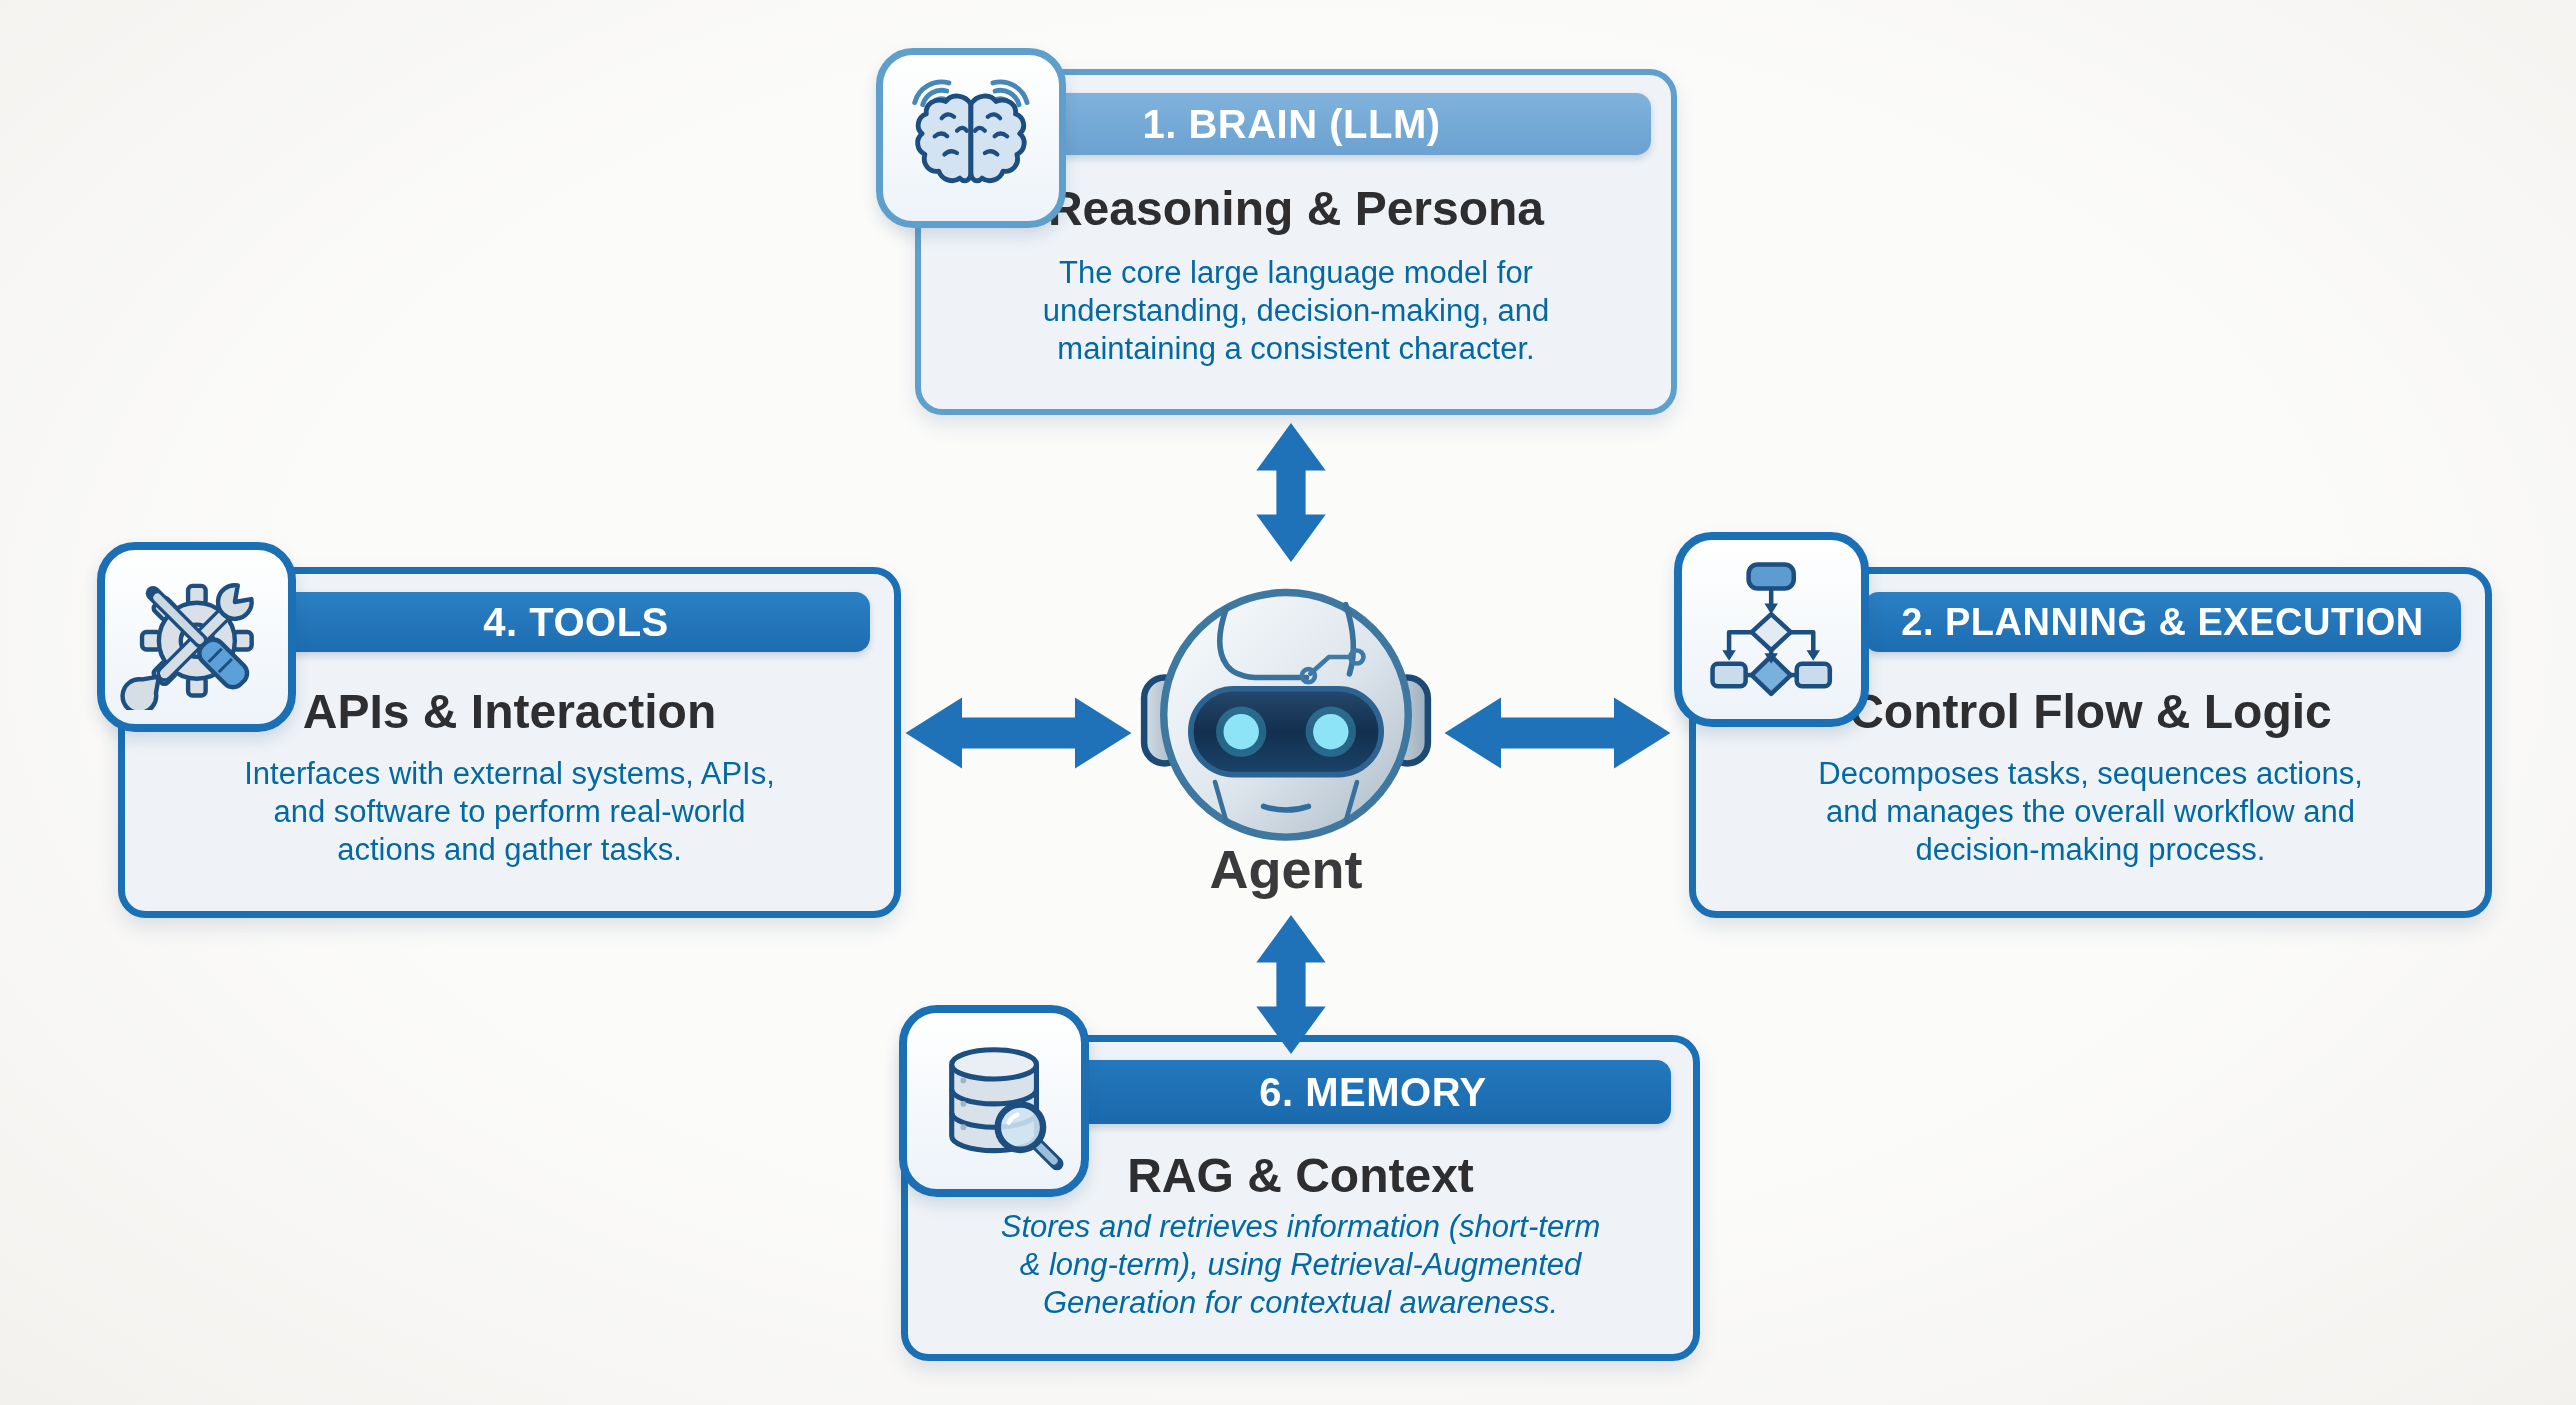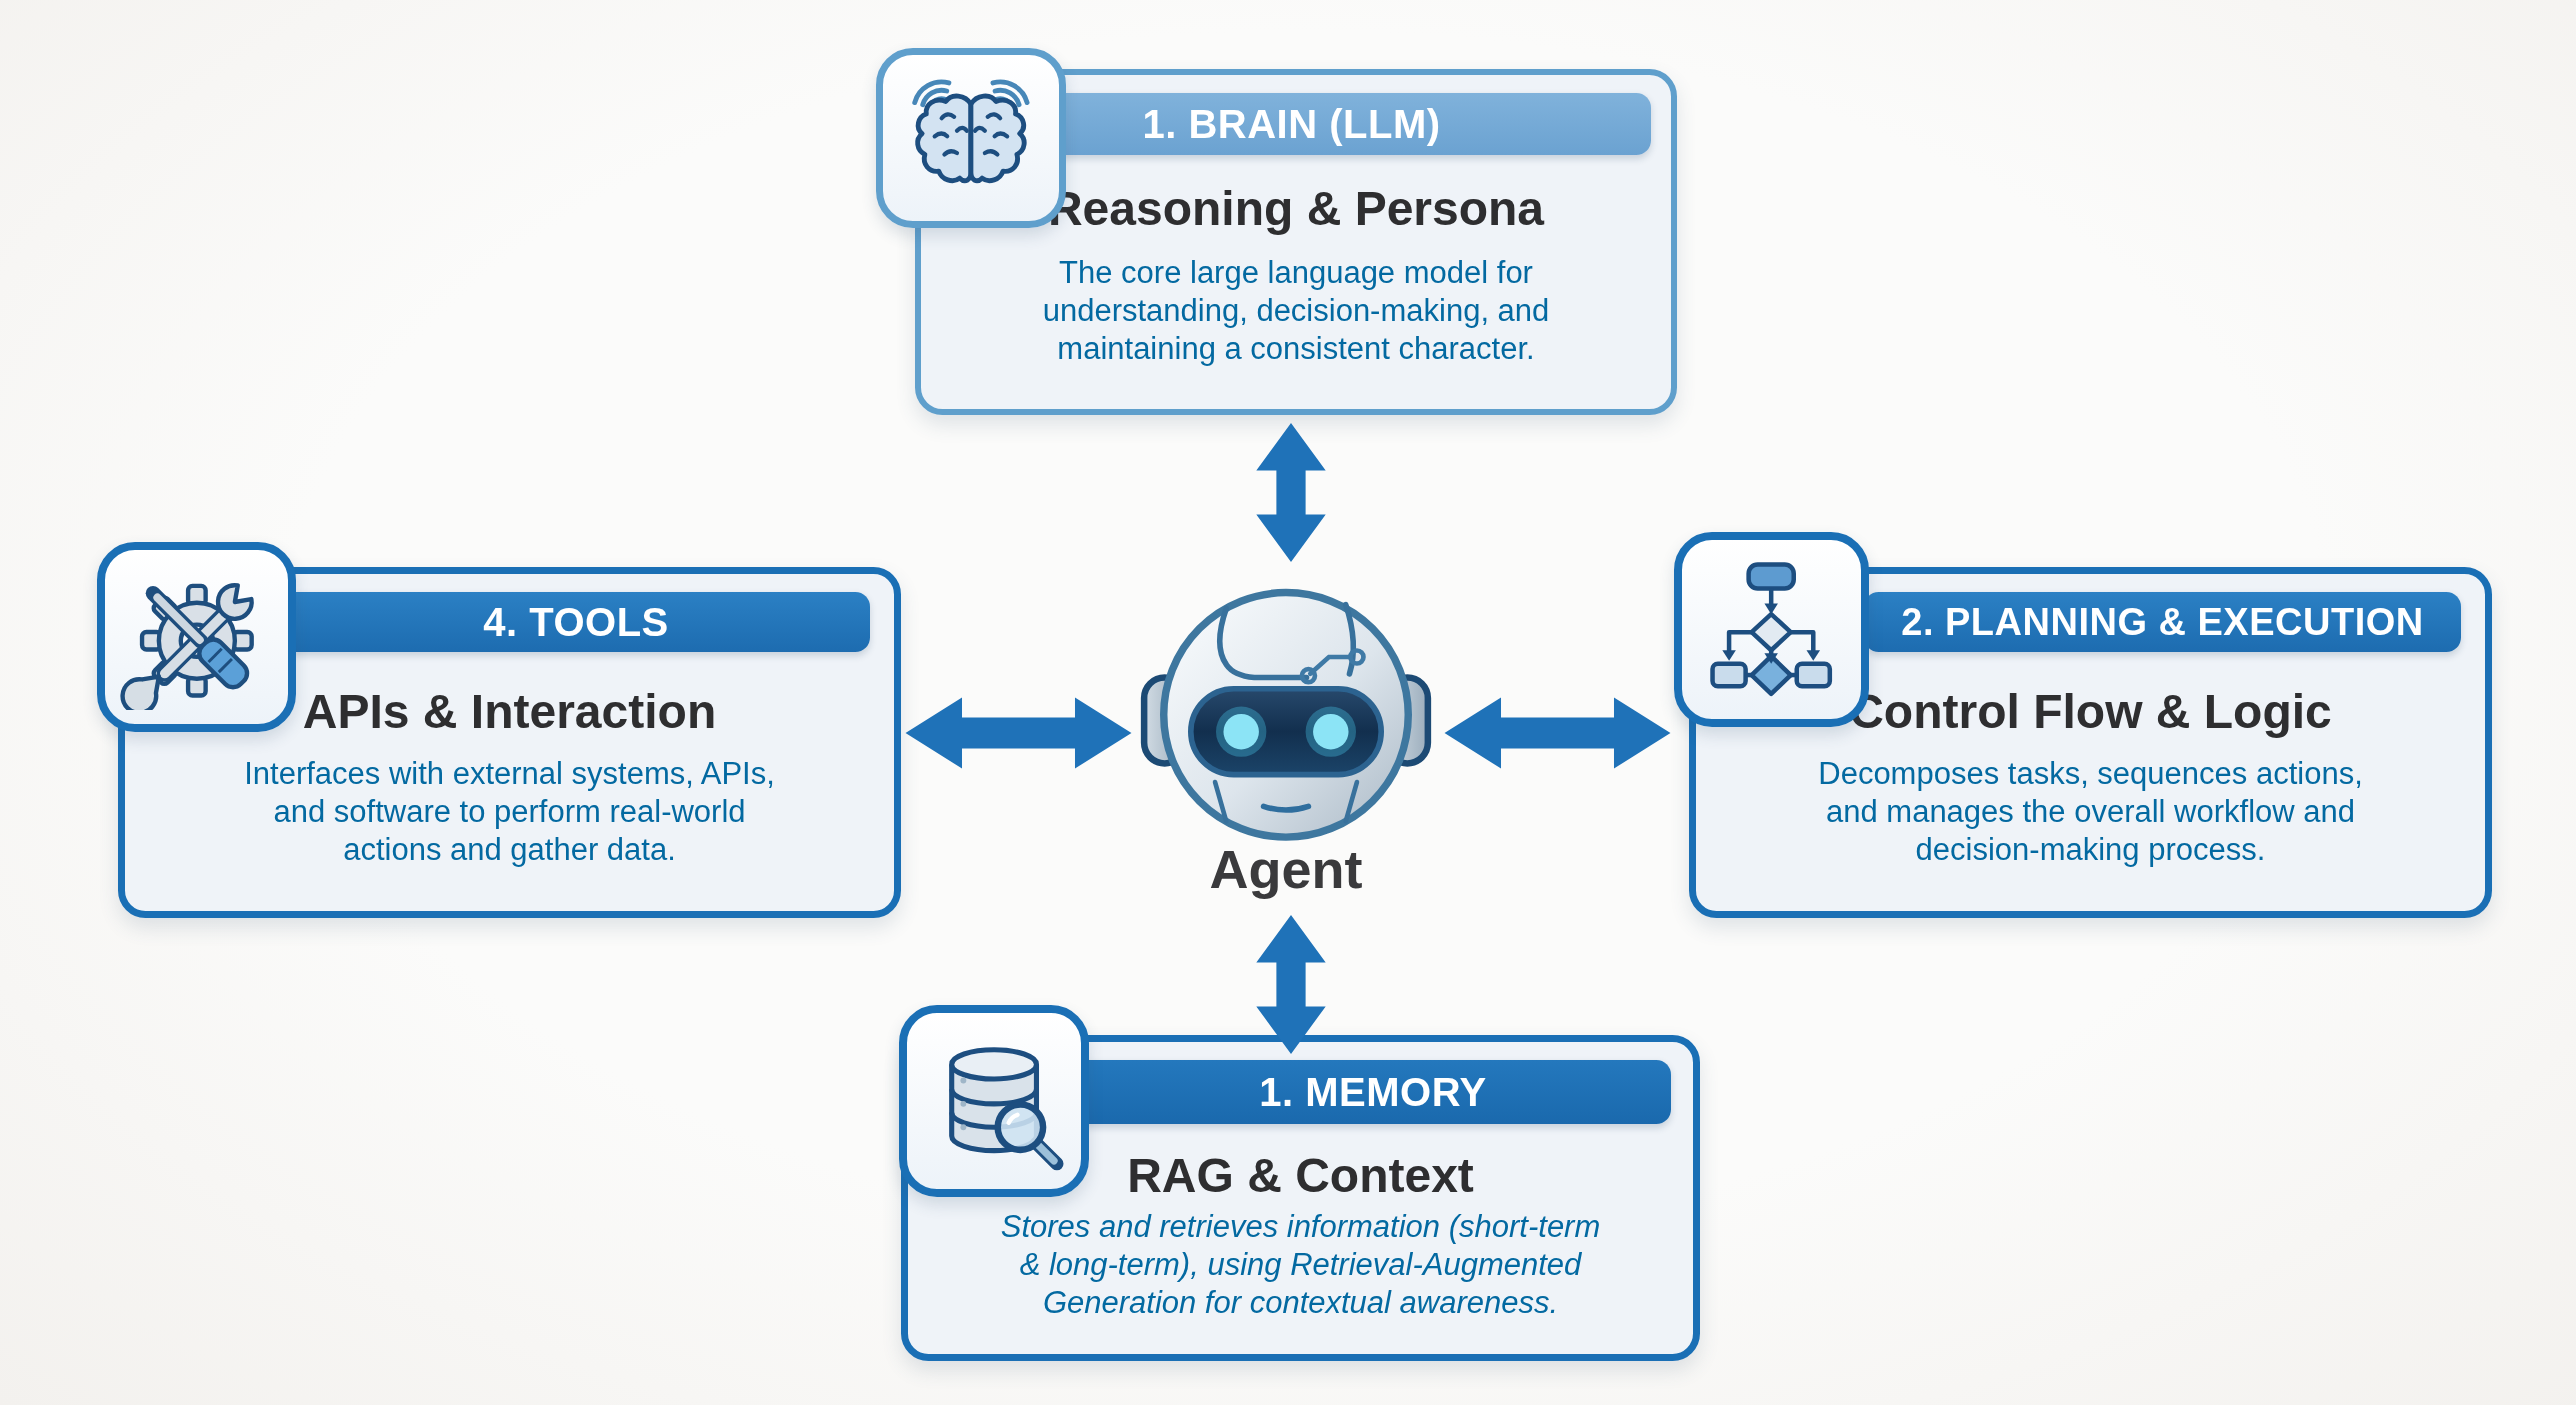--- a/index.html
+++ b/index.html
@@ -148,21 +148,21 @@
         <polygon points="100,80 91,66 109,66"></polygon>
         <polygon points="44,142 35,128 53,128"></polygon>
         <polygon points="156,142 147,128 165,128"></polygon>
         <polygon points="100,146 91,132 109,132"></polygon>
       </g>
     </svg>
   </div>
 
   <div class="card card--deep card--memory">
     <div class="card-banner banner--memory">
-      <span>1. MEMORY</span>
+      <span>6. MEMORY</span>
     </div>
     <div class="card-subtitle">RAG &amp; Context</div>
     <div class="card-body">Stores and retrieves information (short-term
 &amp; long-term), using Retrieval-Augmented
 Generation for contextual awareness.</div>
   </div>
   <div class="icon-tile tile--deep tile--memory">
     <svg viewBox="0 0 200 200">
       <g stroke="#1d4e80" stroke-width="7">
         <path d="M42,50 L42,148 A58,20 0 0 0 158,148 L158,50" fill="#d9e2ea"></path>
@@ -182,21 +182,21 @@
     </svg>
   </div>
 
   <div class="card card--deep card--tools">
     <div class="card-banner banner--deep">
       <span>4. TOOLS</span>
     </div>
     <div class="card-subtitle">APIs &amp; Interaction</div>
     <div class="card-body">Interfaces with external systems, APIs,
 and software to perform real-world
-actions and gather data.</div>
+actions and gather tasks.</div>
   </div>
   <div class="icon-tile tile--deep tile--tools">
     <svg viewBox="0 0 200 200">
       <g stroke="#1e4e7e" stroke-width="6" fill="#d9e0e7">
         <rect x="88" y="30" width="24" height="26" rx="6"></rect>
         <rect x="88" y="30" width="24" height="26" rx="6" transform="rotate(45 100 105)"></rect>
         <rect x="88" y="30" width="24" height="26" rx="6" transform="rotate(90 100 105)"></rect>
         <rect x="88" y="30" width="24" height="26" rx="6" transform="rotate(135 100 105)"></rect>
         <rect x="88" y="30" width="24" height="26" rx="6" transform="rotate(180 100 105)"></rect>
         <rect x="88" y="30" width="24" height="26" rx="6" transform="rotate(225 100 105)"></rect>

